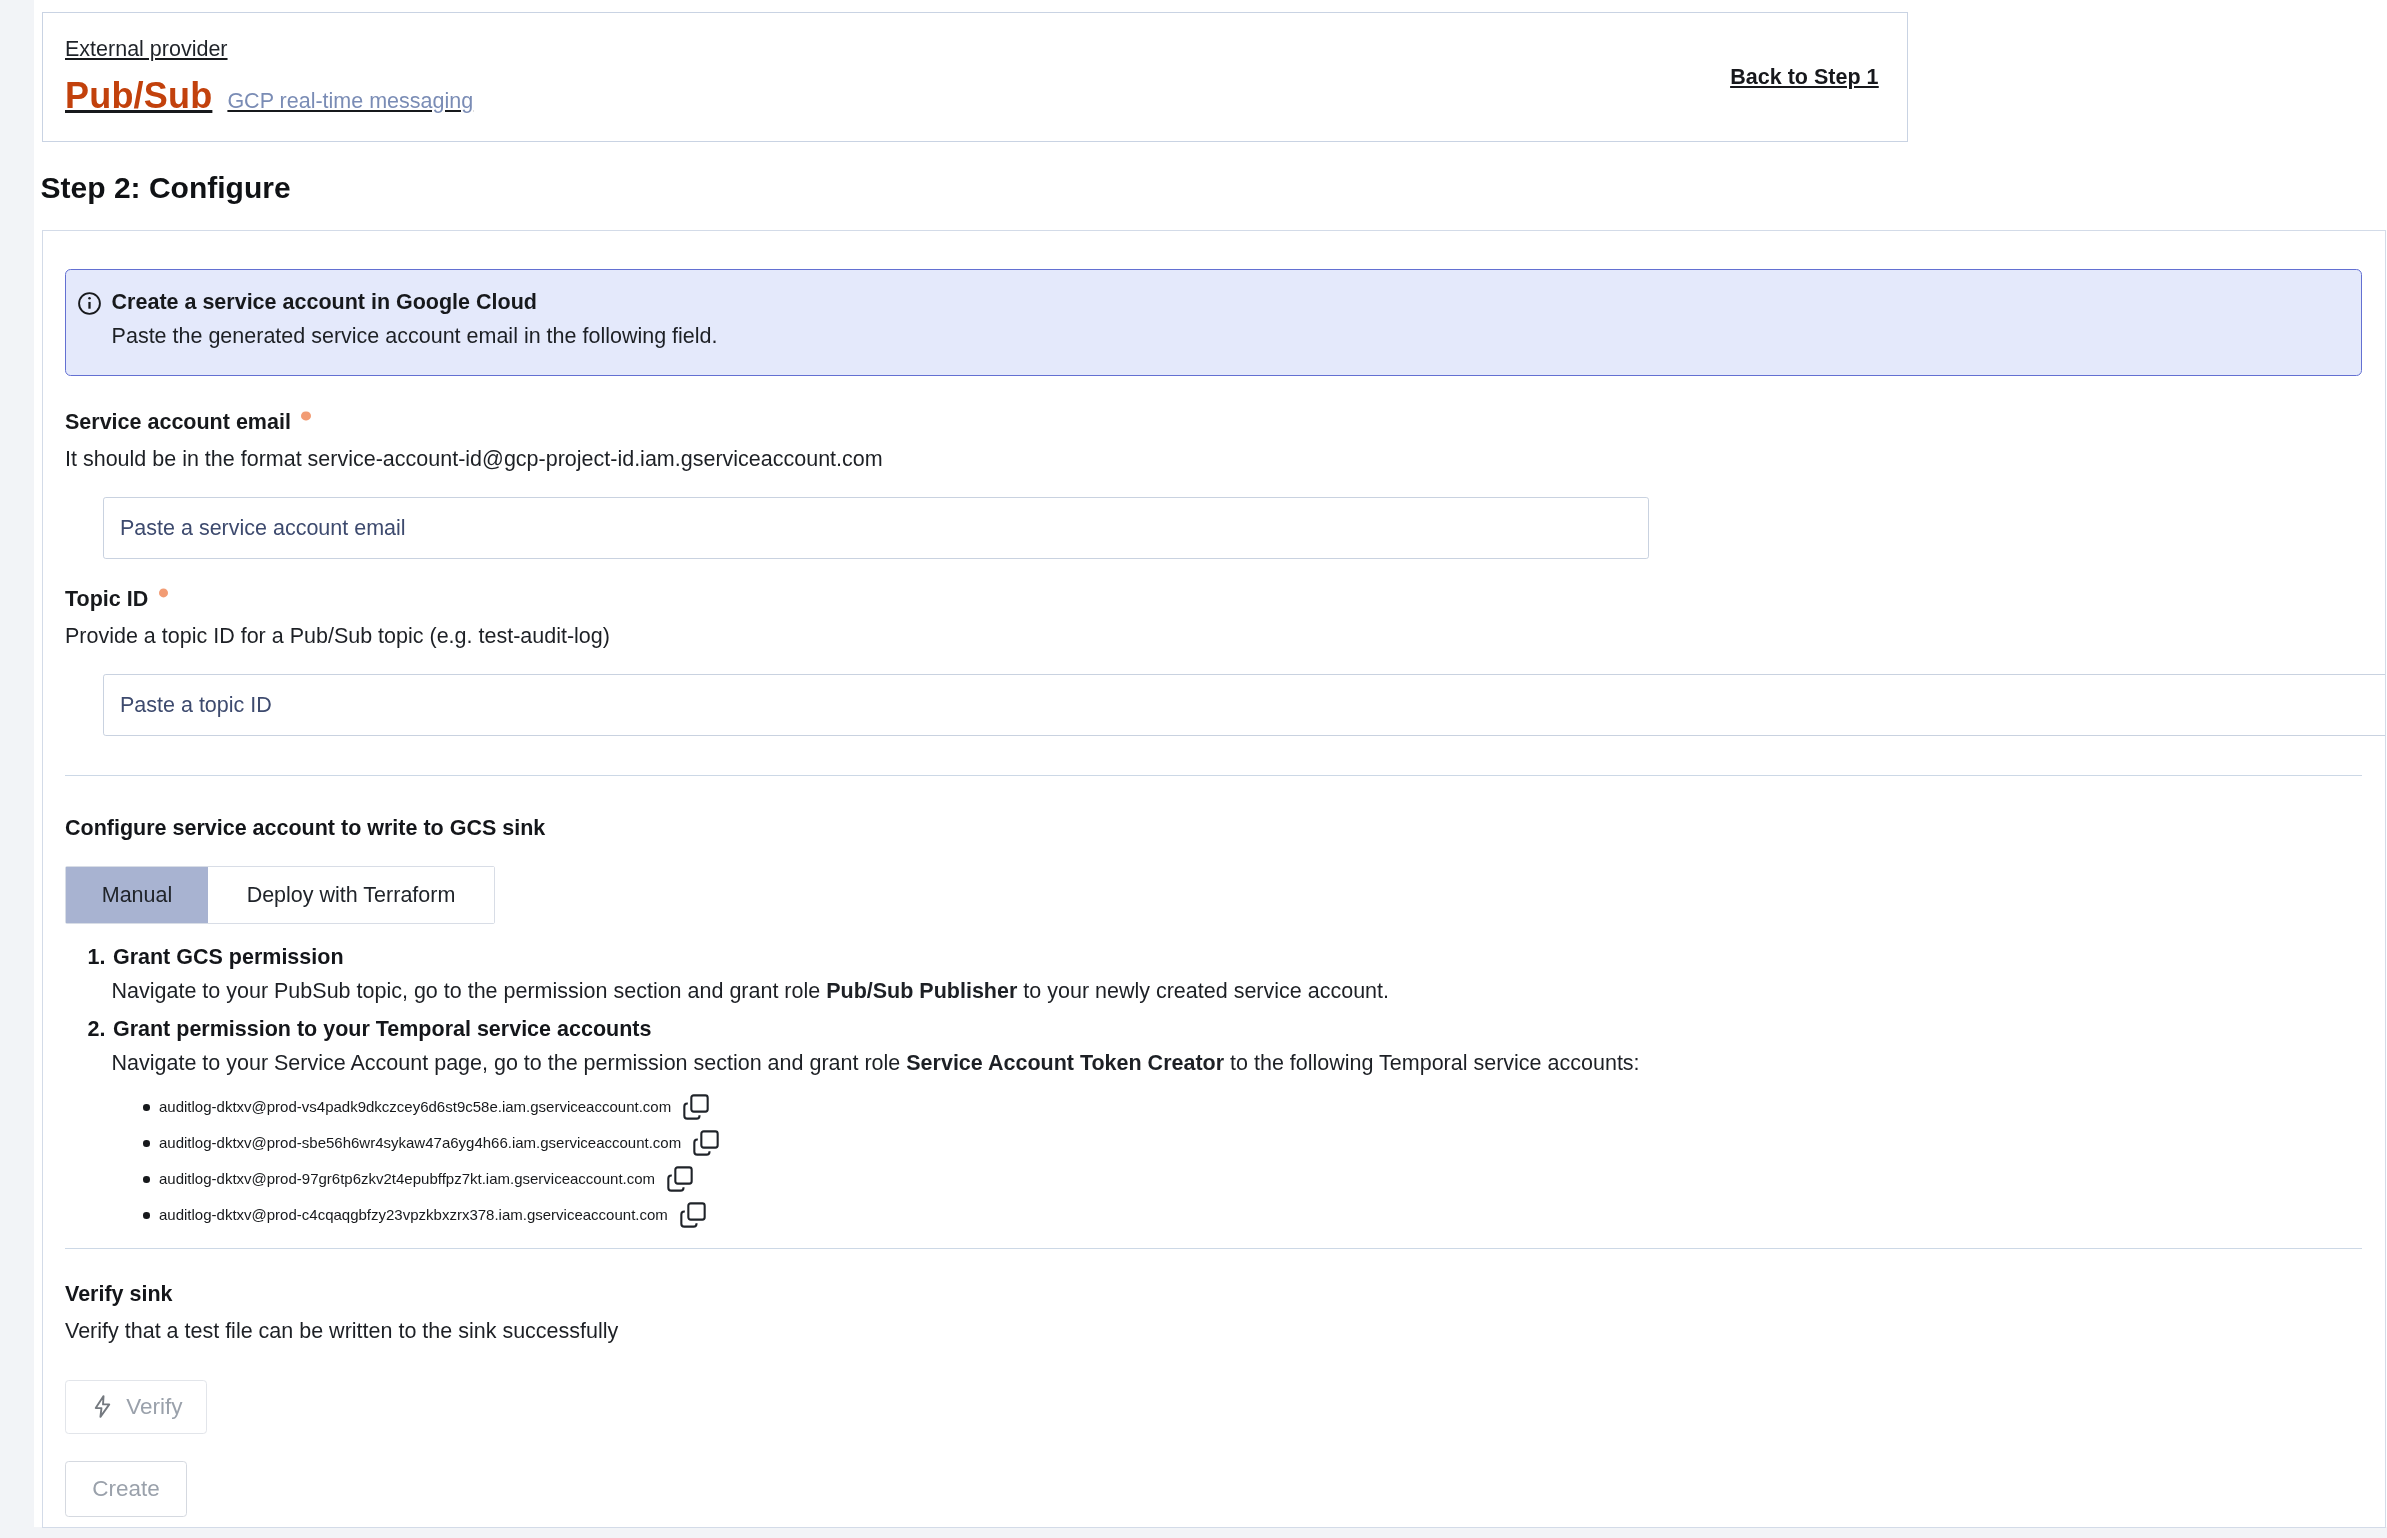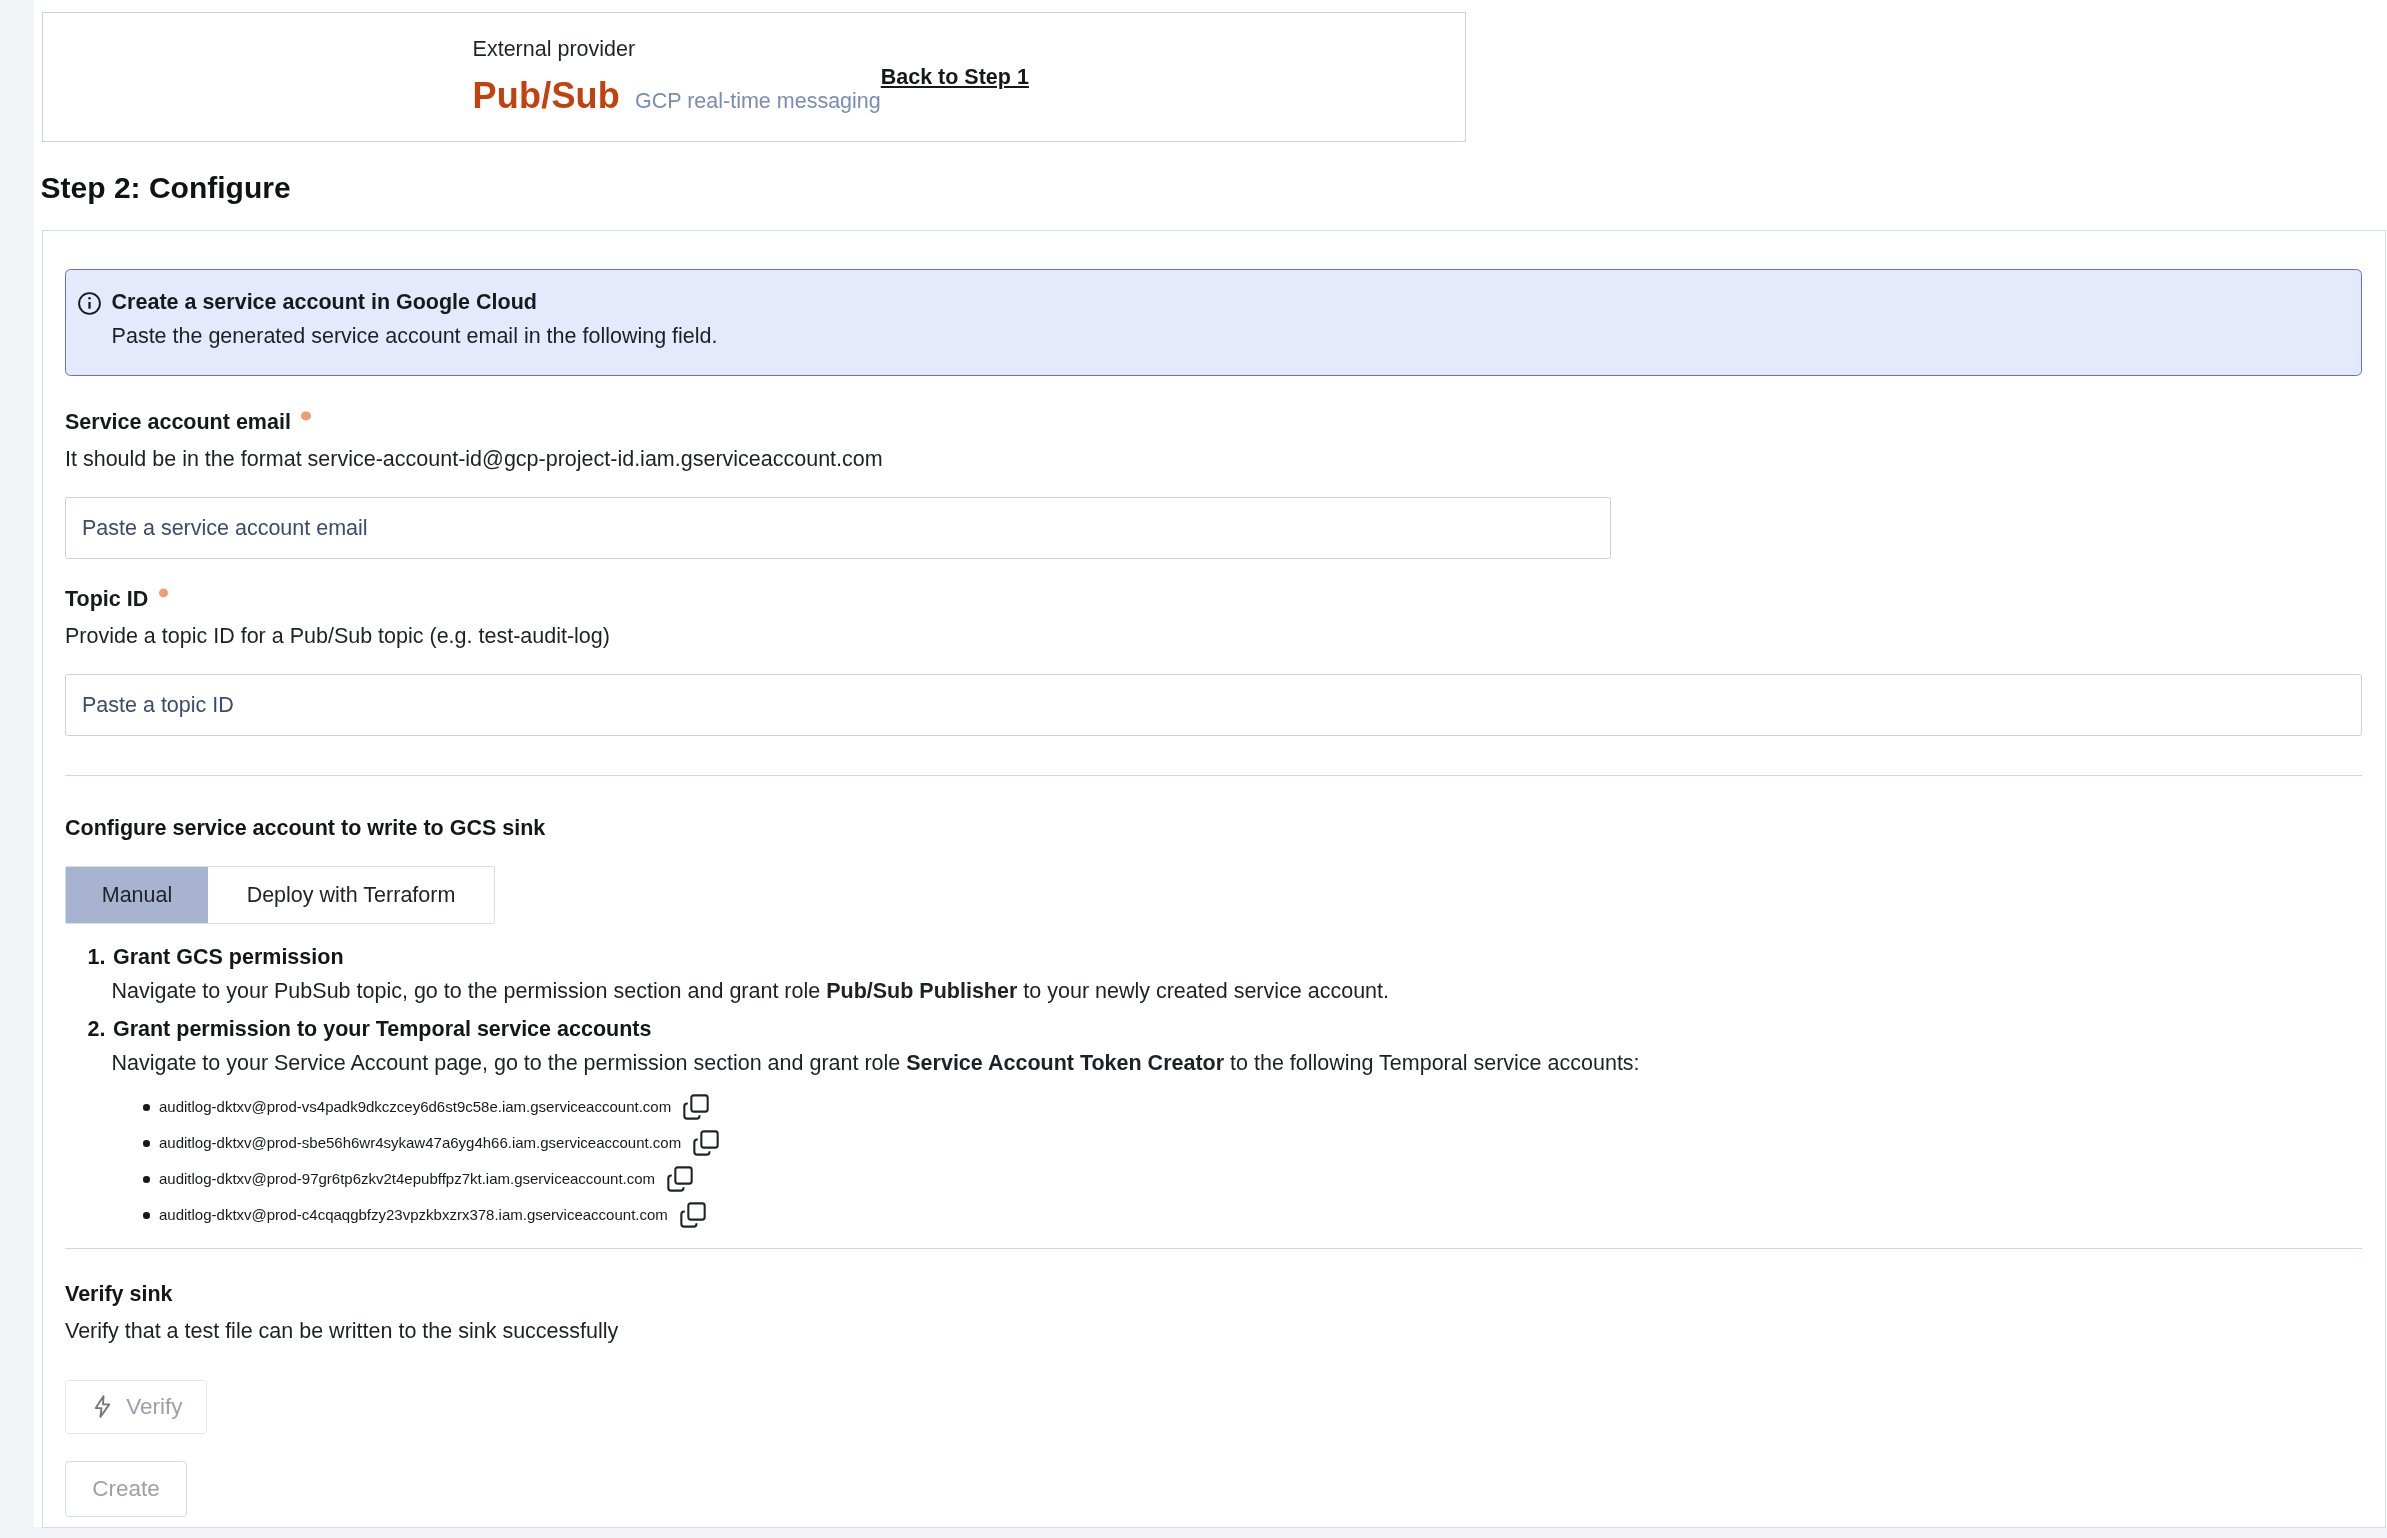--- a/index.html
+++ b/index.html
@@ -8,24 +8,25 @@
     background:#f2f4f7;
     font-family:"Liberation Sans",sans-serif;
     color:#17191c;
     -webkit-font-smoothing:antialiased;
   }
   .content-panel{
     position:absolute;left:34px;top:0;width:2354px;height:1527px;background:#ffffff;
   }
   
   .provider-card{
-    position:absolute;left:7.5px;top:12px;width:1424px;height:130px;
+    position:absolute;left:7.5px;top:12px;width:1866px;height:130px;
     box-sizing:border-box;background:#fff;border:0.9px solid #c9d3e3;
-    display:flex;align-items:center;justify-content:center;
+    display:flex;align-items:center;justify-content:space-between;
     padding:0 28px 0 22.5px;
+    text-decoration:underline;
   }
   .eyebrow{font-size:21.5px;color:#1f2329;margin-bottom:13px;}
   .provider-row{display:flex;align-items:baseline;}
   .provider-name{font-size:36px;font-weight:700;color:#c2410c;letter-spacing:0.2px;}
   .provider-desc{font-size:21.5px;color:#7a8cb5;margin-left:15px;}
   .back-link{
     font-size:21.5px;font-weight:600;color:#17181c;text-decoration:underline;cursor:pointer;
   }
   
   .step-heading{
@@ -53,21 +54,21 @@
   .field-label{font-size:21.5px;font-weight:600;color:#17191c;display:flex;align-items:center;}
   .req-dot{
     display:inline-block;width:9.4px;height:9.4px;border-radius:50%;
     background:#f29c74;margin-left:10.3px;transform:translateY(-6.6px);
   }
   .field-helper{font-size:21.5px;color:#1d2025;margin-top:12px;}
   .text-input{
     display:block;box-sizing:border-box;height:62px;margin-top:25px;
     border:0.9px solid #c9d2e0;border-radius:2.8px;background:#fff;
     font-family:"Liberation Sans",sans-serif;font-size:21.5px;color:#3d4a6e;
-    padding:0 16px;outline:none;
+    padding:0 16px;outline:none;margin-left:38px;
   }
   .text-input::placeholder{color:#3d4a6e;opacity:1;}
   .input-email{width:1546px;}
   .input-topic{width:100%;}
   .mt-field{margin-top:34px;}
   .mt-field2{margin-top:28px;}
 
   .divider{border:none;border-top:0.9px solid #ccd8e6;margin:39px 0 0 0;}
 
   .section-title{font-size:21.5px;font-weight:700;color:#14161a;margin-top:40px;}

